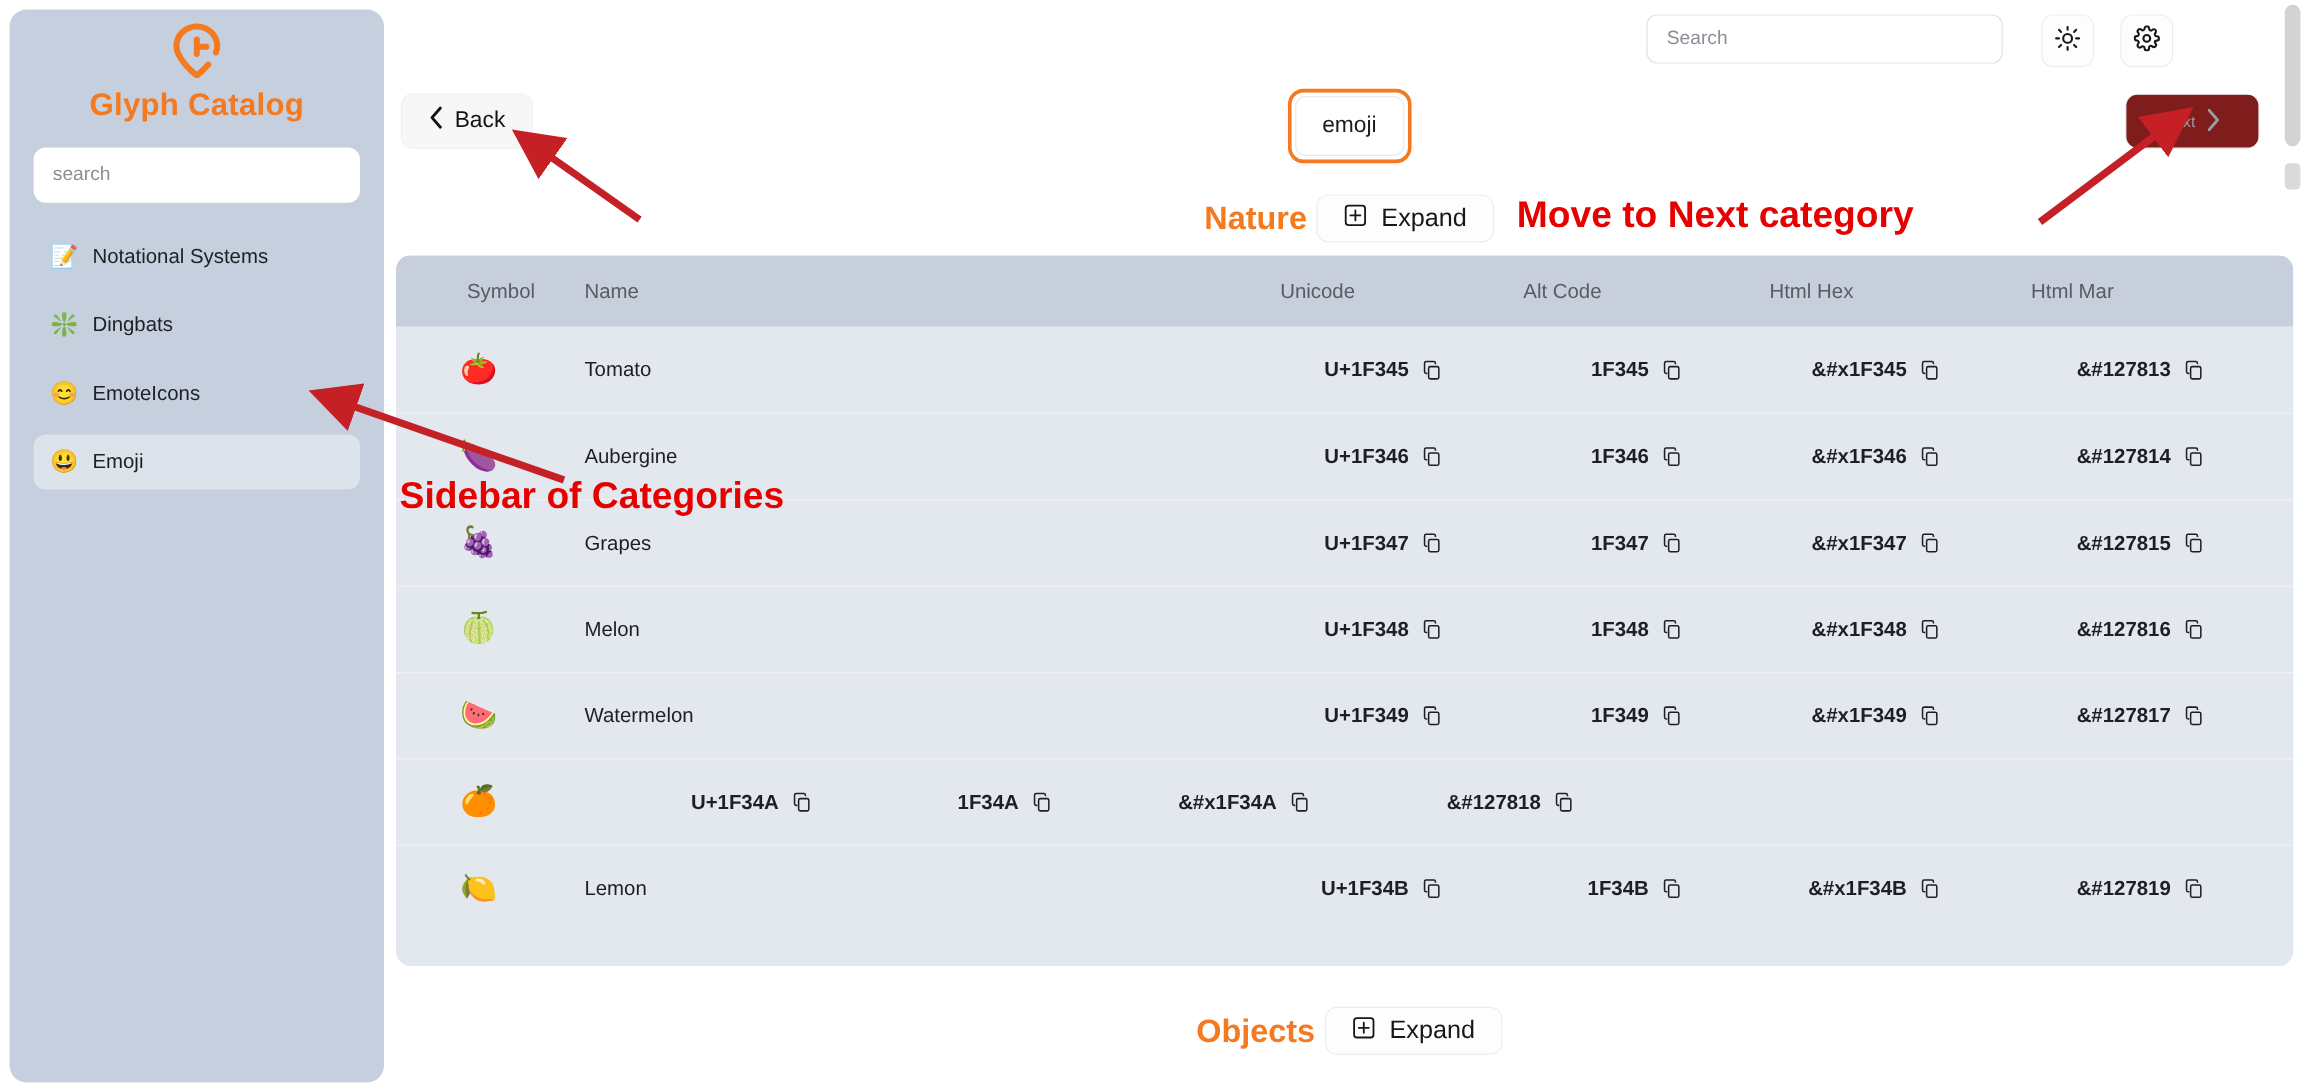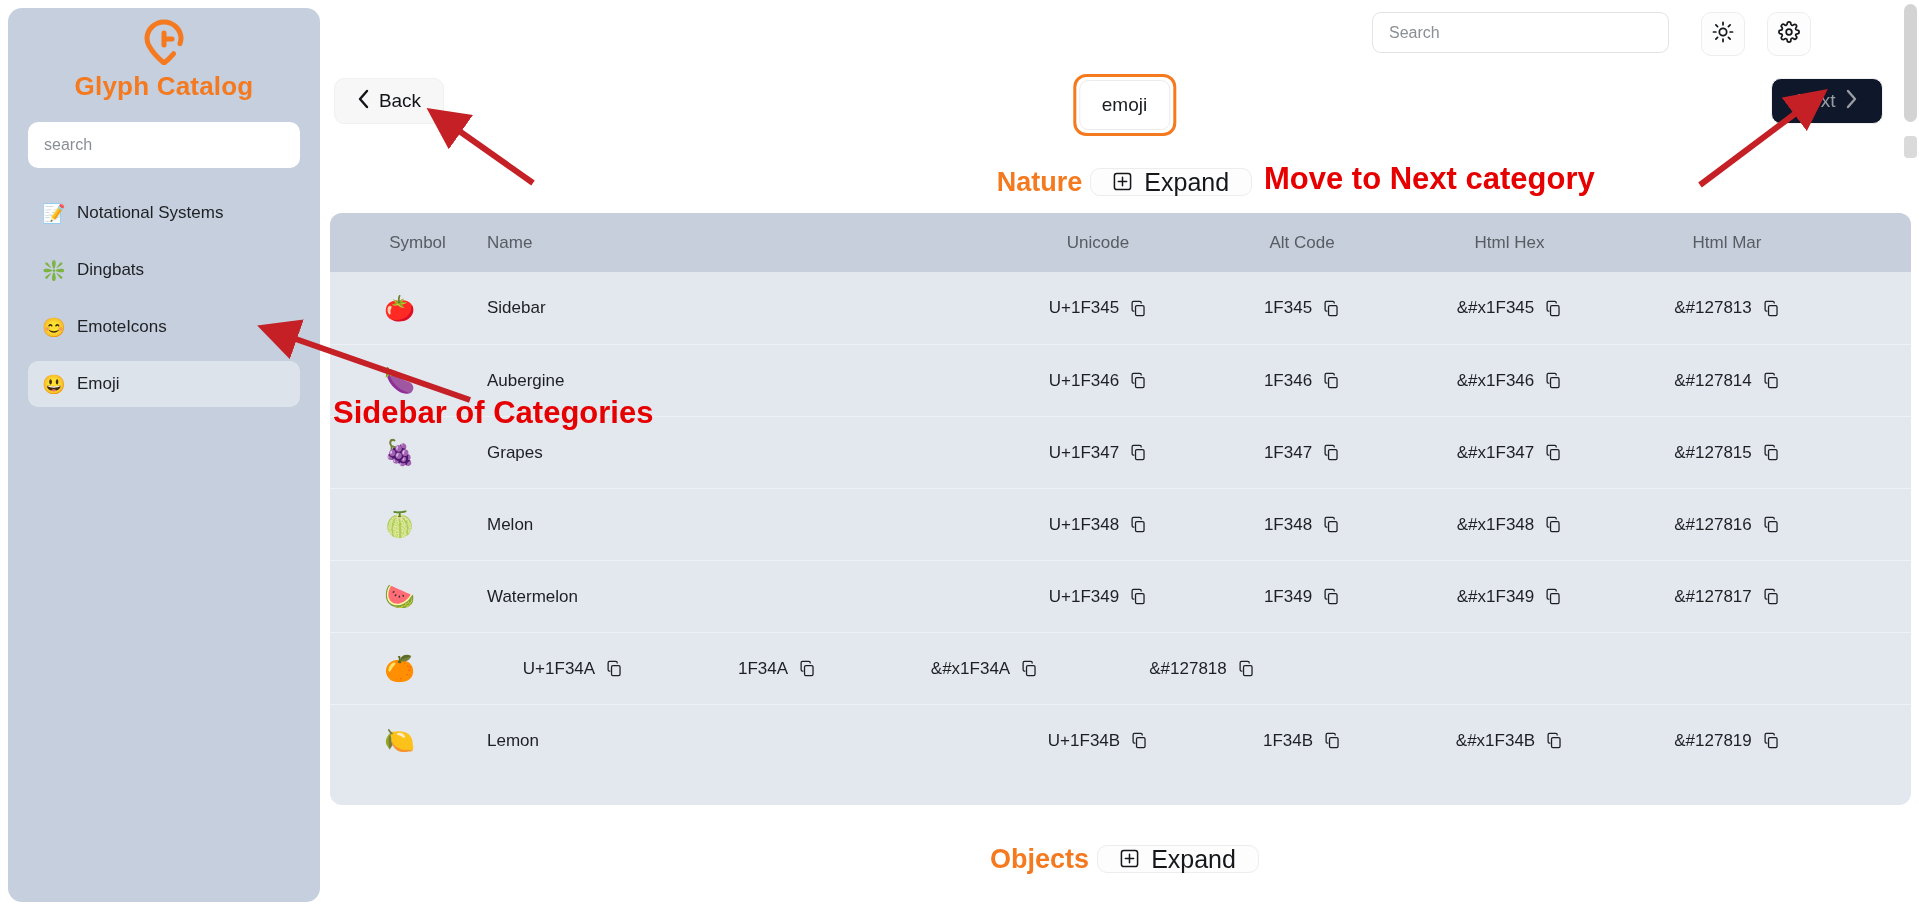--- a/index.html
+++ b/index.html
@@ -71,22 +71,22 @@
     position: absolute; left: 4px; top: 0;
     height: 46px; min-width: 110px;
     display: flex; align-items: center; justify-content: center; gap: 9px;
     background: #f7f7f8; border: 1px solid #f0f0f1; border-radius: 10px;
     font-size: 19px; color: #131417; cursor: pointer;
   }
   .btn-next {
     position: absolute; right: 36px; top: 0;
     height: 46px; min-width: 112px;
     display: flex; align-items: center; justify-content: center; gap: 9px;
-    background: #0f172a; border: 1px solid #f1f1f2; border-radius: 10px;
-    font-size: 19px; color: #9a9da2; cursor: pointer;
+    background: #7f1d1d; border: 1px solid #f1f1f2; border-radius: 10px;
+    font-size: 13px; color: #9a9da2; cursor: pointer;
   }
   .chip-wrap {
     position: absolute; left: 50%; top: -4px; transform: translateX(-50%);
     border: 3px solid #f4791f; border-radius: 13px; padding: 3px;
   }
   .chip {
     height: 50px; min-width: 90px; padding: 0 22px;
     background: #fff; border: 1px solid #ececed; border-radius: 9px;
     display: flex; align-items: center; justify-content: center;
     font-size: 19px; color: #1b1c1f; cursor: pointer;
@@ -96,24 +96,24 @@
   .section-head {
     position: absolute; left: 330px; right: 0;
     display: flex; align-items: center; justify-content: center; gap: 8px;
   }
   .section-head.nature  { top: 155px; height: 54px; }
   .section-head.objects { top: 832px; height: 54px; }
   .section-title {
     font-size: 27px; font-weight: bold; color: #f4791f;
   }
   .btn-expand {
-    height: 28px; padding: 0 22px;
+    height: 40px; padding: 0 22px;
     display: flex; align-items: center; gap: 12px;
     background: #fdfdfd; border: 1px solid #eceded; border-radius: 10px;
-    font-size: 25px; color: #15171a; cursor: pointer;
+    font-size: 21px; color: #15171a; cursor: pointer;
   }
 
   
   .table-card {
     position: absolute; left: 330px; top: 213px;
     width: 1581px; height: 592px;
     background: #e3e8ef;
     border-radius: 12px;
     overflow: hidden;
   }
@@ -130,22 +130,23 @@
   .trow:first-of-type { border-top: none; }
   .c-sym  { width: 139px; text-align: center; font-size: 25px; line-height: 1; }
   .c-name { width: 525px; padding-left: 18px; }
   .c-uni  { width: 208px; }
   .c-alt  { width: 200px; }
   .c-hex  { width: 215px; }
   .c-dec  { width: 220px; }
   .thead .c-sym  { font-size: 17px; padding-left: 36px; }
   .thead .c-uni, .thead .c-alt, .thead .c-hex, .thead .c-dec { text-align: center; }
   .cellval {
-    display: flex; align-items: center; justify-content: center; gap: 11px;
+    display: flex; align-items: center; justify-content: flex-end; gap: 11px;
     white-space: nowrap;
+    font-weight: bold;
   }
   .copy-ic { cursor: pointer; flex: 0 0 auto; display: block; }
 
   
   .anno {
     position: absolute;
     font-size: 31px; font-weight: bold; color: #e60000;
     white-space: nowrap; pointer-events: none;
   }
   .anno-prev { left: 536px; top: 161px; }
@@ -271,21 +272,21 @@
       <div class="c-name">Name</div>
       <div class="c-uni">Unicode</div>
       <div class="c-alt">Alt Code</div>
       <div class="c-hex">Html Hex</div>
       <div class="c-dec">Html Mar</div>
     </div>
 
     <div id="tbody">
         <div class="trow">
           <div class="c-sym">🍅</div>
-          <div class="c-name">Sidebar</div>
+          <div class="c-name">Tomato</div>
           <div class="c-uni">
             <span class="cellval">
               <span>U+1F345</span>
               <span>
                 <svg class="copy-ic" width="17" height="17" viewBox="0 0 20 20" fill="none" stroke="#1d1f23" stroke-width="1.5" stroke-linejoin="round">
                   <rect x="6.5" y="6.5" width="10" height="12" rx="1.6"></rect>
                   <path d="M13.2 4.2V3.1a1.6 1.6 0 0 0-1.6-1.6H4.1A1.6 1.6 0 0 0 2.5 3.1v8.4a1.6 1.6 0 0 0 1.6 1.6h1.1"></path>
                 </svg>
               </span>
             </span>

